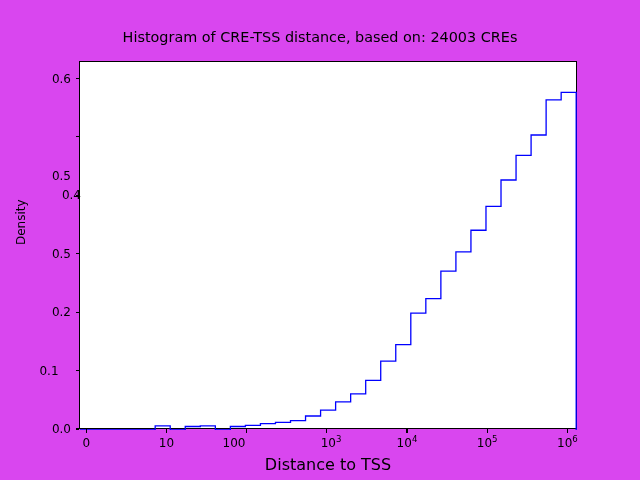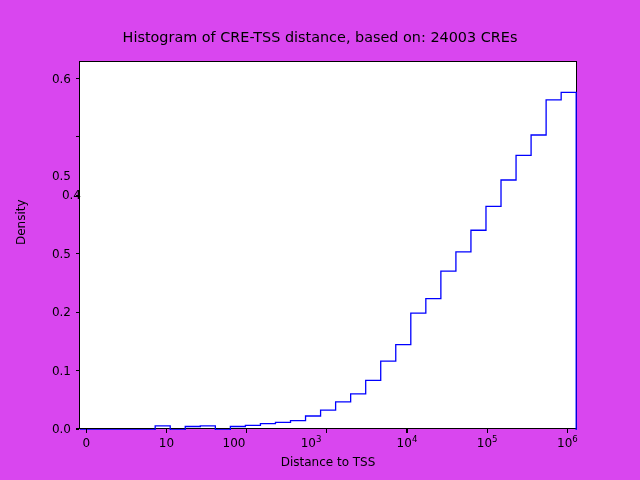--- a/index.html
+++ b/index.html
@@ -85,21 +85,21 @@
     transform-origin: left top;
     transform: rotate(-90deg);
     white-space: nowrap;
   }
   #xlabel {
     position: absolute;
     left: 79px;
     width: 498px;
     top: 455px;
     text-align: center;
-    font-size: 12px;
+    font-size: 16px;
     color: #000000;
   }
   .exp {
     font-size: 8.6px;
     vertical-align: super;
     line-height: 0;
   }
 </style>
 </head>
 <body>
@@ -111,41 +111,41 @@
   <div id="plot-area">
     <svg id="plot-svg" viewBox="0 0 498 368" preserveAspectRatio="none">
       <path id="hist-path" fill="none" stroke="#0000ff" stroke-width="1.3" stroke-linejoin="miter" stroke-linecap="butt" d="M 0.00 368.00 L 0.00 368.00 L 15.04 368.00 L 15.04 368.00 L 30.07 368.00 L 30.07 368.00 L 45.11 368.00 L 45.11 368.00 L 60.14 368.00 L 60.14 368.00 L 75.18 368.00 L 75.18 363.91 L 90.22 363.91 L 90.22 368.00 L 105.25 368.00 L 105.25 364.50 L 120.29 364.50 L 120.29 363.91 L 135.33 363.91 L 135.33 368.00 L 150.36 368.00 L 150.36 364.50 L 165.40 364.50 L 165.40 363.33 L 180.43 363.33 L 180.43 361.57 L 195.47 361.57 L 195.47 360.41 L 210.51 360.41 L 210.51 358.65 L 225.54 358.65 L 225.54 353.98 L 240.58 353.98 L 240.58 348.14 L 255.62 348.14 L 255.62 339.96 L 270.65 339.96 L 270.65 331.78 L 285.69 331.78 L 285.69 318.35 L 300.72 318.35 L 300.72 299.07 L 315.76 299.07 L 315.76 282.72 L 330.80 282.72 L 330.80 251.17 L 345.83 251.17 L 345.83 236.57 L 360.87 236.57 L 360.87 209.12 L 375.91 209.12 L 375.91 189.84 L 390.94 189.84 L 390.94 168.23 L 405.98 168.23 L 405.98 144.28 L 421.01 144.28 L 421.01 117.99 L 436.05 117.99 L 436.05 93.46 L 451.09 93.46 L 451.09 73.02 L 466.12 73.02 L 466.12 37.97 L 481.16 37.97 L 481.16 30.37 L 496.20 30.37 L 496.20 368.00"></path>
     </svg>
   </div>
 
   <div id="y-ticks">
       <div class="tick-mark ytick-mark" style="left: 75.5px; top: 428.45px;"></div>
       <div class="tick-label ytick-label" style="left: 27px; width: 44px; top: 429px;">0.0</div>
       <div class="tick-mark ytick-mark" style="left: 75.5px; top: 370.037px;"></div>
-      <div class="tick-label ytick-label" style="left: 27px; width: 44px; top: 370.587px;">0.1</div>
+      <div class="tick-label ytick-label" style="left: 27px; width: 44px; top: 370.587px; text-align: center;">0.1</div>
       <div class="tick-mark ytick-mark" style="left: 75.5px; top: 311.625px;"></div>
       <div class="tick-label ytick-label" style="left: 27px; width: 44px; top: 312.175px;">0.2</div>
       <div class="tick-mark ytick-mark" style="left: 75.5px; top: 253.212px;"></div>
       <div class="tick-label ytick-label" style="left: 27px; width: 44px; top: 253.762px;">0.5</div>
       <div class="tick-mark ytick-mark" style="left: 75.5px; top: 194.799px;"></div>
       <div class="tick-label ytick-label" style="left: 37px; width: 44px; top: 195.349px;">0.4</div>
       <div class="tick-mark ytick-mark" style="left: 75.5px; top: 136.387px;"></div>
       <div class="tick-label ytick-label" style="left: 27px; width: 44px; top: 136.937px; margin-top: 39px;">0.5</div>
       <div class="tick-mark ytick-mark" style="left: 75.5px; top: 77.9738px;"></div>
       <div class="tick-label ytick-label" style="left: 27px; width: 44px; top: 78.5238px;">0.6</div>
     </div>
   <div id="x-ticks">
       <div class="tick-mark xtick-mark" style="left: 85.6674px; top: 429px;"></div>
       <div class="tick-label xtick-label" style="left: 86.2174px; top: 436px;">0</div>
       <div class="tick-mark xtick-mark" style="left: 165.861px; top: 429px;"></div>
       <div class="tick-label xtick-label" style="left: 166.411px; top: 436px;">10</div>
       <div class="tick-mark xtick-mark" style="left: 246.054px; top: 429px;"></div>
       <div class="tick-label xtick-label" style="left: 234px; top: 436px;">100</div>
       <div class="tick-mark xtick-mark" style="left: 326.247px; top: 429px;"></div>
-      <div class="tick-label xtick-label" style="left: 311px; top: 436px;"><span>10</span><span class="exp">3</span></div>
+      <div class="tick-label xtick-label" style="left: 331px; top: 436px;"><span>10</span><span class="exp">3</span></div>
       <div class="tick-mark xtick-mark" style="left: 406.44px; top: 429px;"></div>
       <div class="tick-label xtick-label" style="left: 406.99px; top: 436px;"><span>10</span><span class="exp">4</span></div>
       <div class="tick-mark xtick-mark" style="left: 486.634px; top: 429px;"></div>
       <div class="tick-label xtick-label" style="left: 487.184px; top: 436px;"><span>10</span><span class="exp">5</span></div>
       <div class="tick-mark xtick-mark" style="left: 566.827px; top: 429px;"></div>
       <div class="tick-label xtick-label" style="left: 567.377px; top: 436px;"><span>10</span><span class="exp">6</span></div>
     </div>
 
   <div id="ylabel">Density</div>
   <div id="xlabel">Distance to TSS</div>

